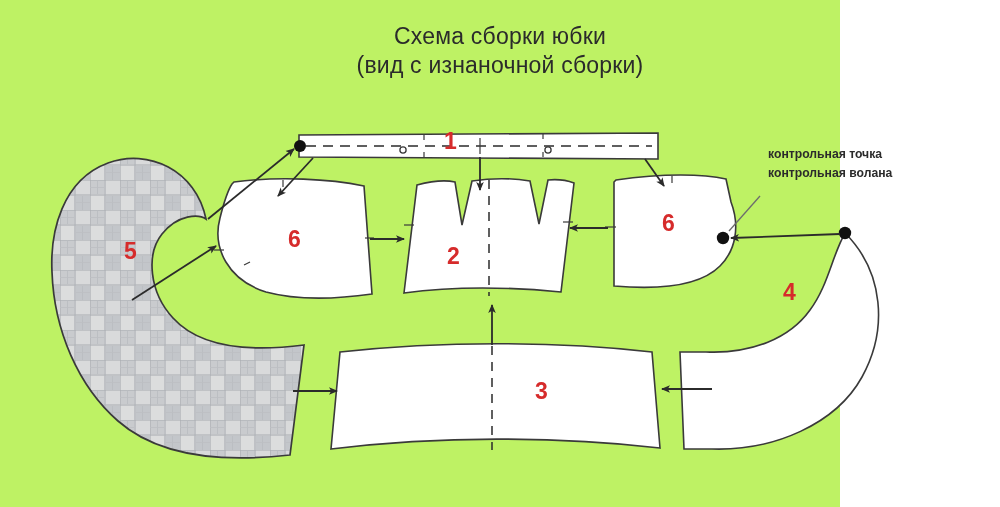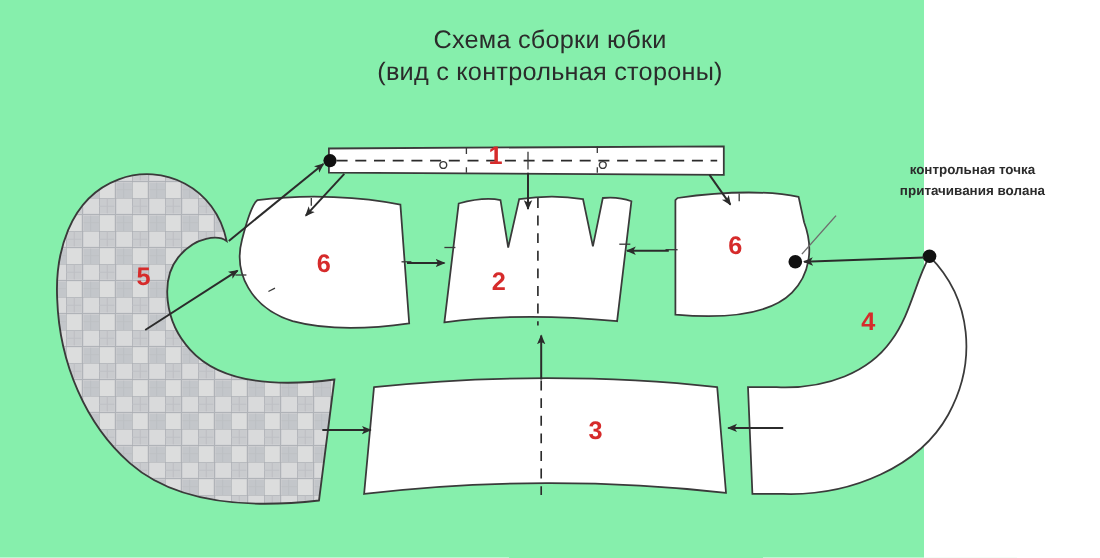--- a/index.html
+++ b/index.html
@@ -11,21 +11,21 @@
     width: 1000px;
     height: 507px;
     overflow: hidden;
     font-family: "Liberation Sans", sans-serif;
     color: #231f20;
   }
   #stage {
     position: relative;
     width: 840px;
     height: 507px;
-    background: #86efac;
+    background: #bef264;
   }
   #title-block {
     position: absolute;
     left: 0;
     top: 22px;
     width: 1000px;
     text-align: center;
     line-height: 1.28;
   }
   #title-block .title-line {
@@ -35,21 +35,20 @@
   }
   #annotation-block {
     position: absolute;
     left: 768px;
     top: 145px;
     width: 232px;
     font-size: 12.2px;
     font-weight: bold;
     line-height: 1.52;
     color: #2b2b2b;
-    text-align: center;
   }
   #diagram {
     position: absolute;
     left: 0;
     top: 0;
   }
   .num-label {
     position: absolute;
     font-size: 23px;
     font-weight: bold;
@@ -58,26 +57,26 @@
     line-height: 1;
   }
 </style>
 </head>
 <body>
 
 <div id="stage">
 
   <div id="title-block">
     <div class="title-line">Схема сборки юбки</div>
-    <div class="title-line">(вид с контрольная стороны)</div>
+    <div class="title-line">(вид с изнаночной сборки)</div>
   </div>
 
   <div id="annotation-block">
     <div>контрольная точка</div>
-    <div>притачивания волана</div>
+    <div>контрольная волана</div>
   </div>
 
   <svg id="diagram" width="1000" height="507" viewBox="0 0 1000 507">
     <defs>
 
       <pattern id="fabricPlaid" width="30" height="30" patternUnits="userSpaceOnUse">
         <rect width="30" height="30" fill="#d2d3d5"></rect>
         <rect x="0" y="0" width="14" height="14" fill="#c9cbce"></rect>
         <rect x="16" y="0" width="14" height="14" fill="#d9dadb"></rect>
         <rect x="0" y="16" width="14" height="14" fill="#dcdddd"></rect>

